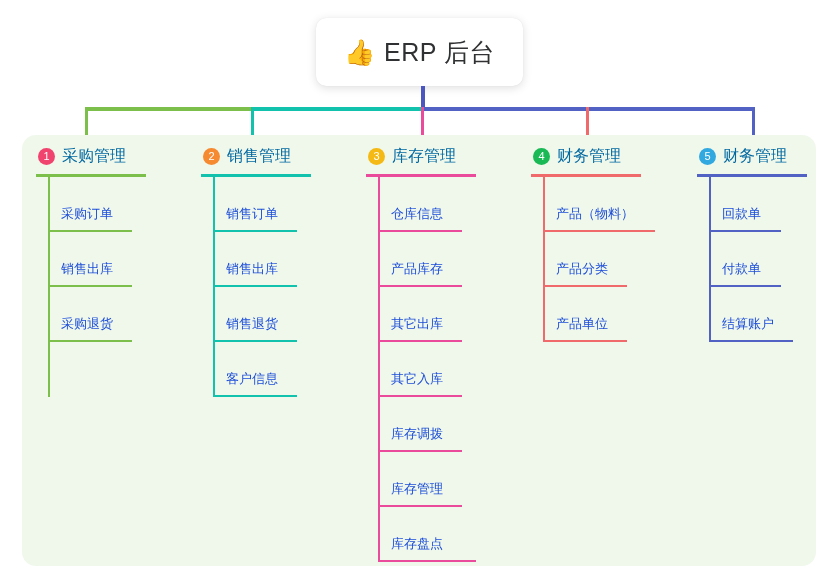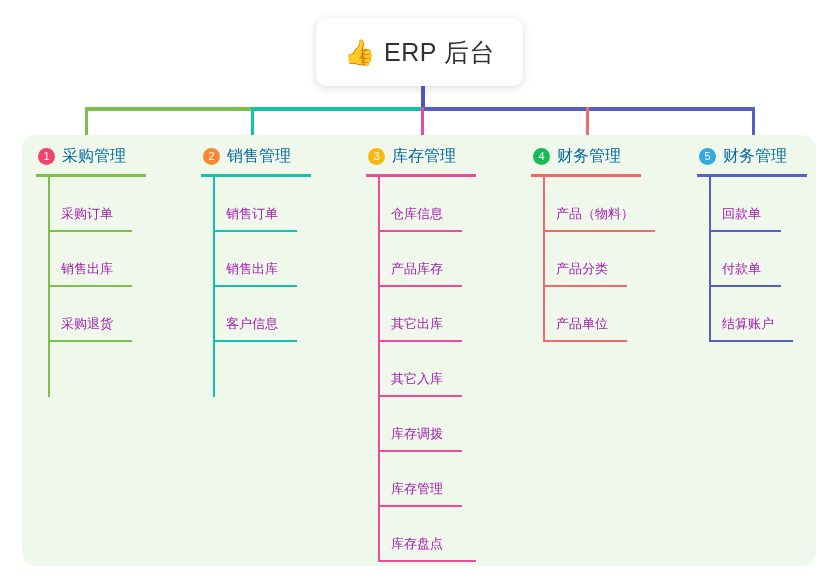--- a/index.html
+++ b/index.html
@@ -69,21 +69,21 @@
   }
   .col-title { font-size: 16px; color: #0369a1; white-space: nowrap; }
   .col-rule { height: 3px; margin-top: 5px; width: 110px; }
 
   .col-body { position: relative; padding-top: 0; }
   .spine { position: absolute; left: 12px; top: 0; width: 2px; }
 
   .leaf { position: relative; height: 55px; }
   .leaf-label {
     position: absolute; left: 25px; bottom: 9px;
-    font-size: 13px; color: #a21caf; white-space: nowrap;
+    font-size: 13px; color: #1d4ed8; white-space: nowrap;
   }
   .leaf-rule { position: absolute; left: 12px; bottom: 0; height: 2px; width: 86px; }
 </style>
 </head>
 <body>
 
 <div id="canvas">
 
   <div class="root-node">
     <span class="root-emoji">👍</span>
@@ -135,20 +135,24 @@
       <div class="spine" style="background: rgb(18, 194, 172); height: 220px;"></div>
     <div class="leaf">
           <span class="leaf-label">销售订单</span>
           <div class="leaf-rule" style="background: rgb(18, 194, 172); width: 84px;"></div>
         </div>
         <div class="leaf">
           <span class="leaf-label">销售出库</span>
           <div class="leaf-rule" style="background: rgb(18, 194, 172); width: 84px;"></div>
         </div>
         <div class="leaf">
+          <span class="leaf-label">销售退货</span>
+          <div class="leaf-rule" style="background: rgb(18, 194, 172); width: 84px;"></div>
+        </div>
+        <div class="leaf">
           <span class="leaf-label">客户信息</span>
           <div class="leaf-rule" style="background: rgb(18, 194, 172); width: 84px;"></div>
         </div>
       </div>
   </div>
 
   <div class="column col-3">
     <div class="col-head">
       <span class="badge" style="background: rgb(245, 185, 21);">3</span>
       <span class="col-title">库存管理</span>

